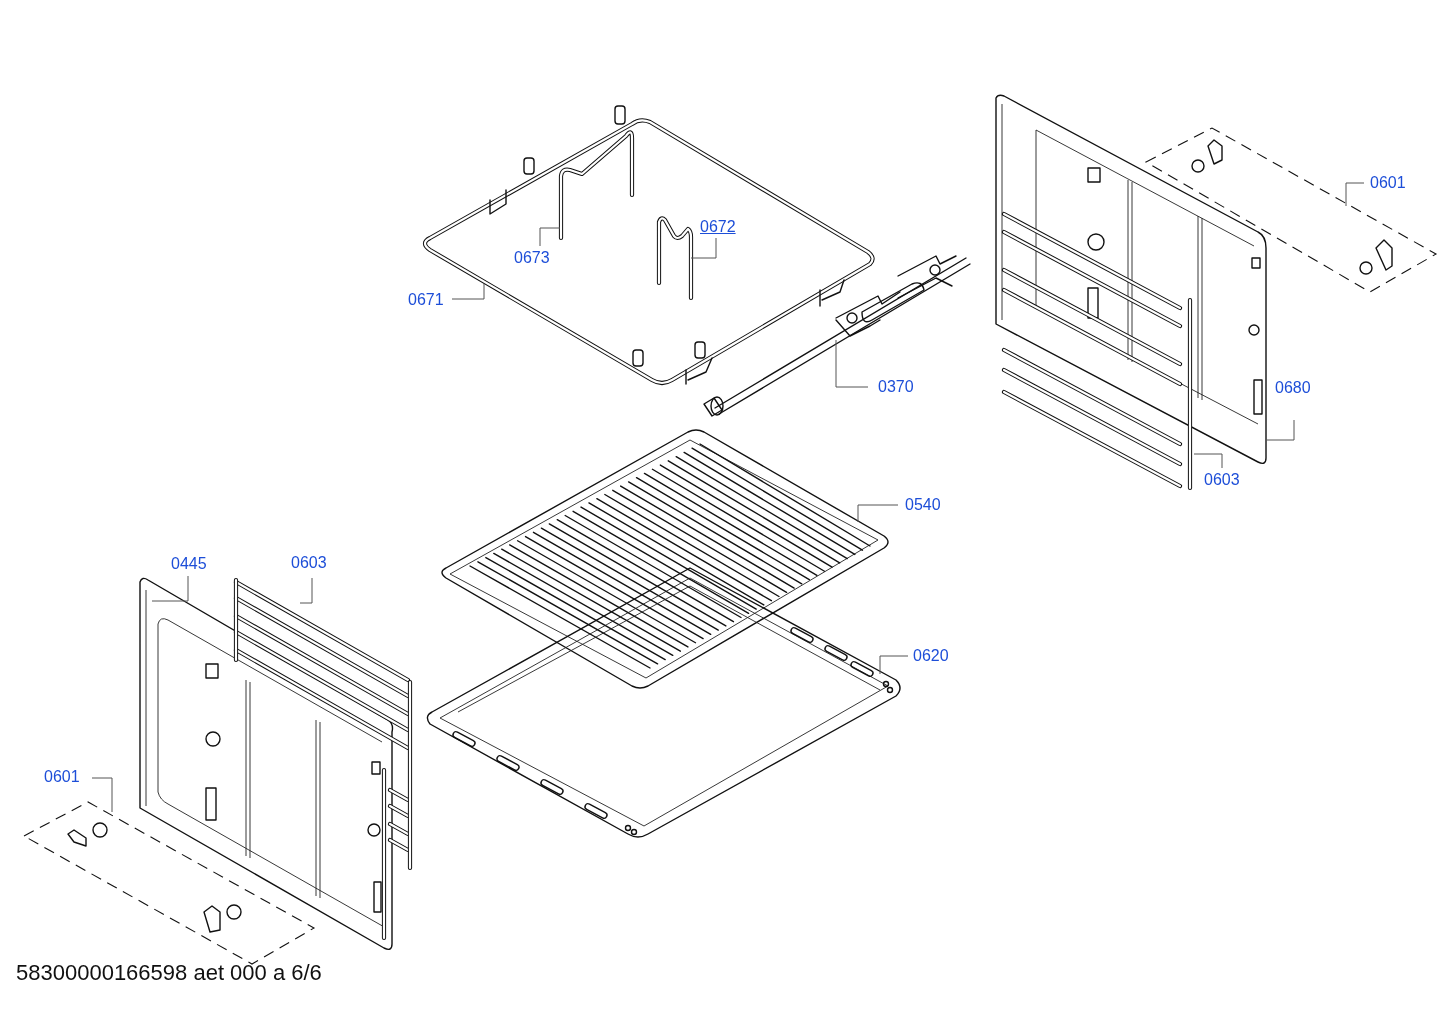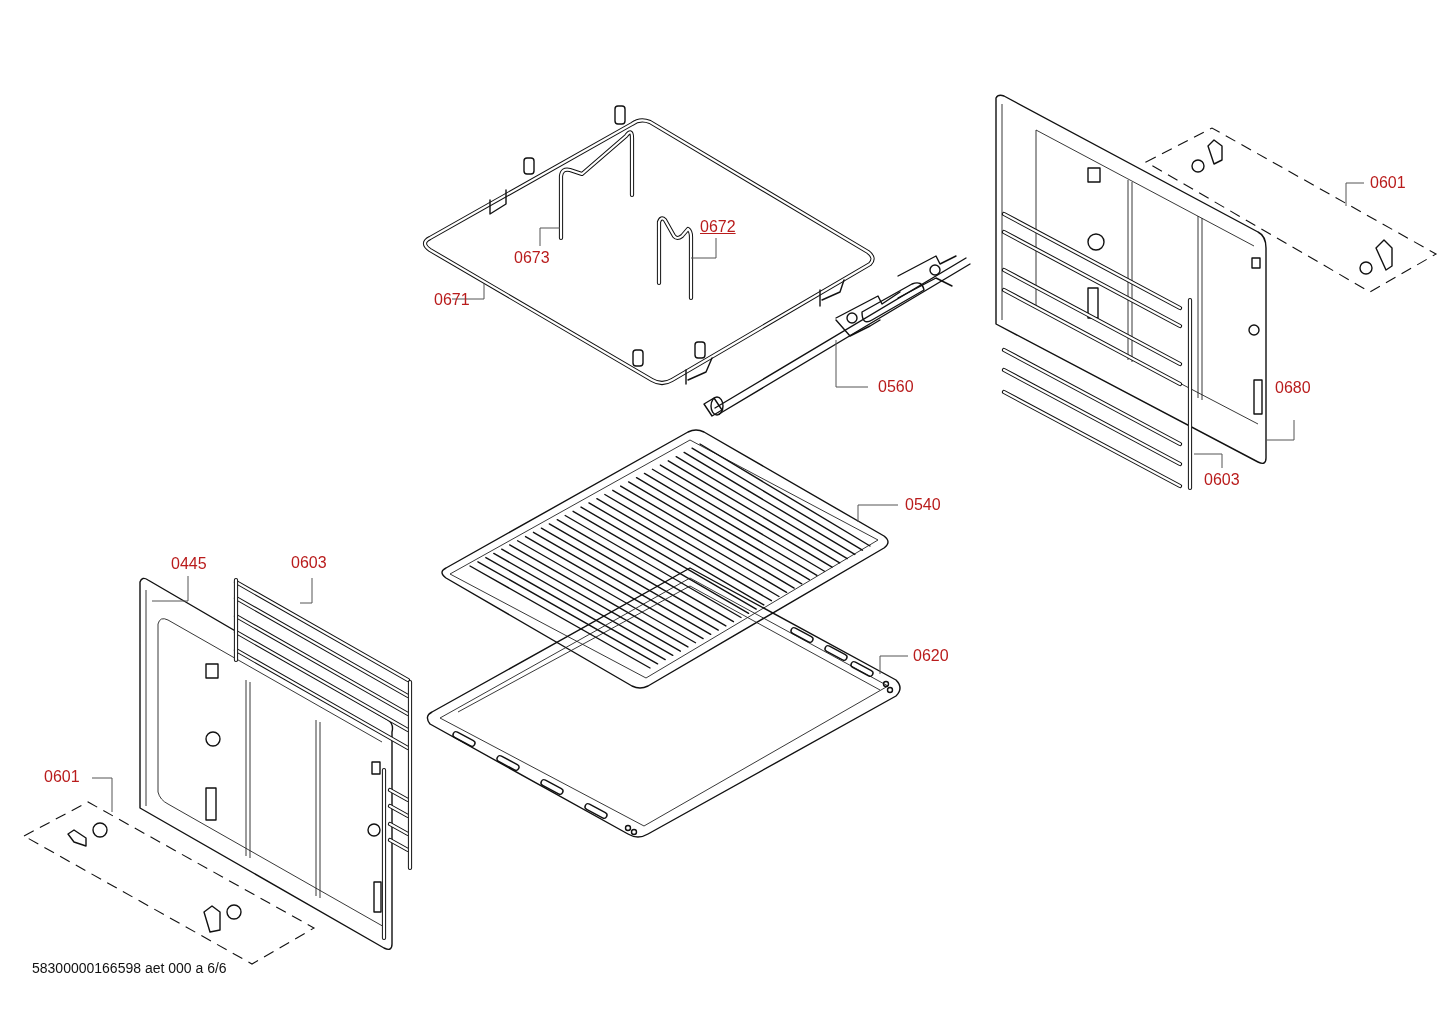--- a/index.html
+++ b/index.html
@@ -5,22 +5,22 @@
     html, body { margin: 0; padding: 0; background: #ffffff; }
     body { width: 1442px; height: 1019px; position: relative; overflow: hidden;
            font-family: "Liberation Sans", sans-serif; }
     #diagram { position: absolute; left: 0; top: 0; width: 1442px; height: 1019px; }
     .part { fill: none; stroke: #111111; stroke-width: 1.4; stroke-linejoin: round; stroke-linecap: round; }
     .part-thin { fill: none; stroke: #222222; stroke-width: 0.9; }
     .wire { fill: none; stroke: #111111; stroke-width: 4.2; stroke-linecap: round; stroke-linejoin: round; }
     .wire-in { fill: none; stroke: #ffffff; stroke-width: 2.2; stroke-linecap: round; stroke-linejoin: round; }
     .leader { fill: none; stroke: #555555; stroke-width: 1; }
     .dash { fill: none; stroke: #111111; stroke-width: 1.1; stroke-dasharray: 11 7; }
-    .label { position: absolute; font-size: 16px; color: #b91c1c; line-height: 16px; white-space: nowrap; }
-    .footer { position: absolute; left: 16px; top: 960px; font-size: 14px; color: #111111; white-space: nowrap; margin-left: 16px; }
+    .label { position: absolute; font-size: 16px; color: #1d4ed8; line-height: 16px; white-space: nowrap; }
+    .footer { position: absolute; left: 16px; top: 960px; font-size: 22px; color: #111111; white-space: nowrap; }
   </style>
 </head>
 <body>
 
 <svg id="diagram" viewBox="0 0 1442 1019" xmlns="http://www.w3.org/2000/svg">
 
   <g>
     <path class="wire" d="M632,124 Q640,118 650,122 L868,252 Q876,258 870,264 L672,380 Q662,386 652,380 L430,250 Q420,243 430,238 Z"></path>
     <path class="wire-in" d="M632,124 Q640,118 650,122 L868,252 Q876,258 870,264 L672,380 Q662,386 652,380 L430,250 Q420,243 430,238 Z"></path>
 
@@ -179,24 +179,24 @@
     <path class="leader" d="M1266,440 L1294,440 L1294,420"></path>
     <path class="leader" d="M1194,454 L1222,454 L1222,468"></path>
     <path class="leader" d="M858,522 L858,505 L898,505"></path>
     <path class="leader" d="M880,674 L880,656 L908,656"></path>
     <path class="leader" d="M152,601 L188,601 L188,576"></path>
     <path class="leader" d="M300,603 L312,603 L312,578"></path>
     <path class="leader" d="M92,778 L112,778 L112,812"></path>
   </g>
 </svg>
 
-<div class="label" style="left:408px;top:292px;margin-left:26px;">0671</div>
+<div class="label" style="left:408px;top:292px;">0671</div>
 <div class="label" style="left:514px;top:250px;text-align:center;">0673</div>
 <div class="label" style="left:700px;top:219px;text-decoration:underline;">0672</div>
-<div class="label" style="left:878px;top:379px;">0560</div>
+<div class="label" style="left:878px;top:379px;">0370</div>
 <div class="label" style="left:1370px;top:175px;">0601</div>
 <div class="label" style="left:1275px;top:380px;">0680</div>
 <div class="label" style="left:1204px;top:472px;">0603</div>
 <div class="label" style="left:905px;top:497px;">0540</div>
 <div class="label" style="left:913px;top:648px;">0620</div>
 <div class="label" style="left:171px;top:556px;">0445</div>
 <div class="label" style="left:291px;top:555px;">0603</div>
 <div class="label" style="left:44px;top:769px;">0601</div>
 
 <div class="footer">58300000166598 aet 000 a 6/6</div>

